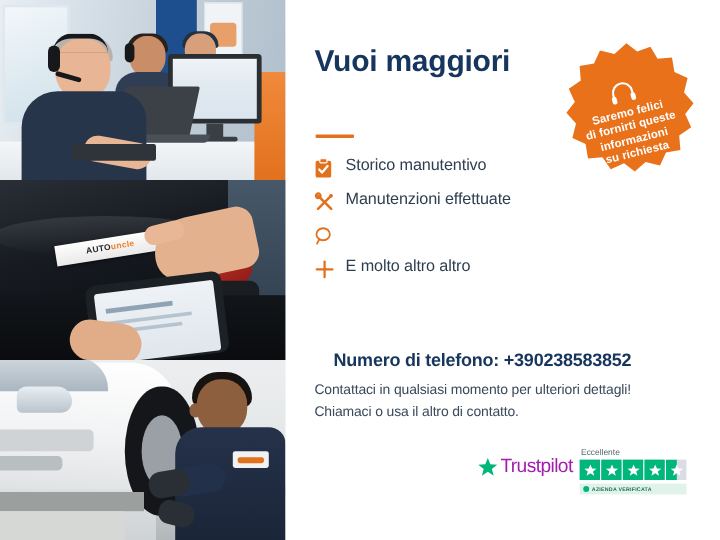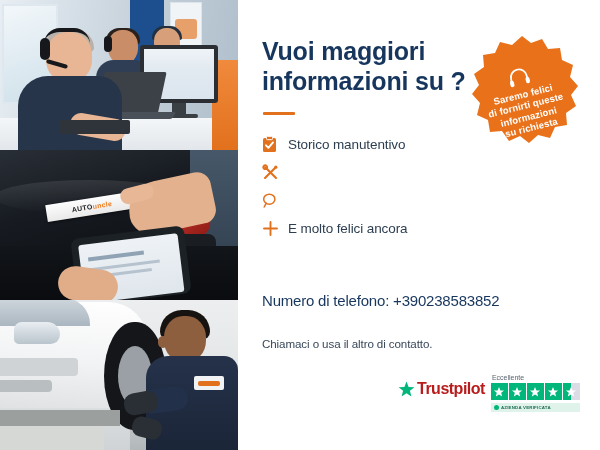--- a/index.html
+++ b/index.html
@@ -244,45 +244,45 @@
 
   
   .features {
     position: absolute;
     left: 24px;
     top: 130px;
     width: 290px;
   }
   .feature {
     display: flex;
-    align-items: center;
+    align-items: flex-start;
     height: 28px;
   }
   .feature .ficon {
     width: 26px;
     height: 20px;
     flex: 0 0 26px;
     display: flex;
     align-items: center;
     justify-content: flex-start;
     color: #e2711d;
   }
   .feature .flabel {
     font-size: 13.5px;
     color: #2c3e50;
     letter-spacing: -0.1px;
   }
 
   
   .phone {
     position: absolute;
-    left: 24px;
+    left: 40px;
     top: 292px;
     font-size: 15px;
-    font-weight: normal;
+    font-weight: bold;
     color: #17365d;
     letter-spacing: -0.2px;
   }
   .phone .num { color:#17365d; }
   .sub1 {
     position: absolute;
     left: 24px;
     top: 318px;
     font-size: 11.6px;
     color: #39485a;
@@ -305,22 +305,22 @@
     display: flex;
     align-items: flex-start;
   }
   .tp-logo {
     display: flex;
     align-items: center;
     margin-top: 6px;
   }
   .tp-logo .tpname {
     font-size: 16px;
-    font-weight: bold;
-    color: #b91c1c;
+    font-weight: normal;
+    color: #a21caf;
     letter-spacing: -0.5px;
     margin-left: 2px;
   }
   .tp-right { margin-left: 6px; }
   .tp-rating {
     font-size: 7px;
     color: #5a6570;
     margin-bottom: 2px;
     margin-left: 1px;
   }
@@ -437,21 +437,20 @@
           <div class="glove2"></div>
       </div>
     </div>
 
   </div>
 
   <div class="content">
 
     <div class="headline">
       <span>Vuoi maggiori</span>
-      <span class="l2">informazioni su ?</span>
     </div>
 
     <div class="divider"></div>
 
     <div class="features">
 
       <div class="feature">
         <span class="ficon">
           <svg width="15" height="17" viewBox="0 0 15 17">
             <rect x="1" y="2" width="13" height="14" rx="1.6" fill="#e2711d"></rect>
@@ -466,20 +465,21 @@
         <span class="ficon">
           <svg width="17" height="17" viewBox="0 0 17 17">
             <g stroke="#e2711d" stroke-width="2.1" stroke-linecap="round">
               <path d="M3 3 L14 14"></path>
               <path d="M14 3 L3 14"></path>
             </g>
             <circle cx="3.2" cy="3.2" r="2" fill="none" stroke="#e2711d" stroke-width="1.8"></circle>
             <circle cx="13.8" cy="3.2" r="1.6" fill="#e2711d"></circle>
           </svg>
         </span>
+        <span class="flabel">Manutenzioni effettuate</span>
       </div>
 
       <div class="feature">
         <span class="ficon">
           <svg width="16" height="17" viewBox="0 0 16 17">
             <ellipse cx="7.3" cy="7.2" rx="5.6" ry="5" fill="none" stroke="#e2711d" stroke-width="1.5"></ellipse>
             <path d="M4.2 11.2 L2.2 15" stroke="#e2711d" stroke-width="1.5" stroke-linecap="round"></path>
           </svg>
         </span>
       </div>
@@ -487,28 +487,29 @@
 
       <div class="feature">
         <span class="ficon">
           <svg width="17" height="17" viewBox="0 0 17 17">
             <g stroke="#e2711d" stroke-width="1.9" stroke-linecap="round">
               <path d="M8.5 2 V15"></path>
               <path d="M2 8.5 H15"></path>
             </g>
           </svg>
         </span>
-        <span class="flabel">E molto felici ancora</span>
+        <span class="flabel">E molto altro altro</span>
       </div>
 
     </div>
 
     <div class="phone">
       <span>Numero di telefono: </span><span class="num">+390238583852</span>
     </div>
+    <div class="sub1">Contattaci in qualsiasi momento per ulteriori dettagli!</div>
     <div class="sub2">Chiamaci o usa il altro di contatto.</div>
 
   </div>
 
   <div class="badge">
     <svg width="112" height="112" viewBox="0 0 112 112">
       <path d="M56 2
                L65 9 L76 5 L82 15 L94 14 L96 26 L107 31 L104 43 L112 52 L105 61
                L110 72 L100 79 L101 91 L89 93 L84 104 L72 101 L63 109 L54 102
                L43 107 L36 97 L24 98 L22 86 L11 81 L14 69 L6 60 L13 51 L8 40

